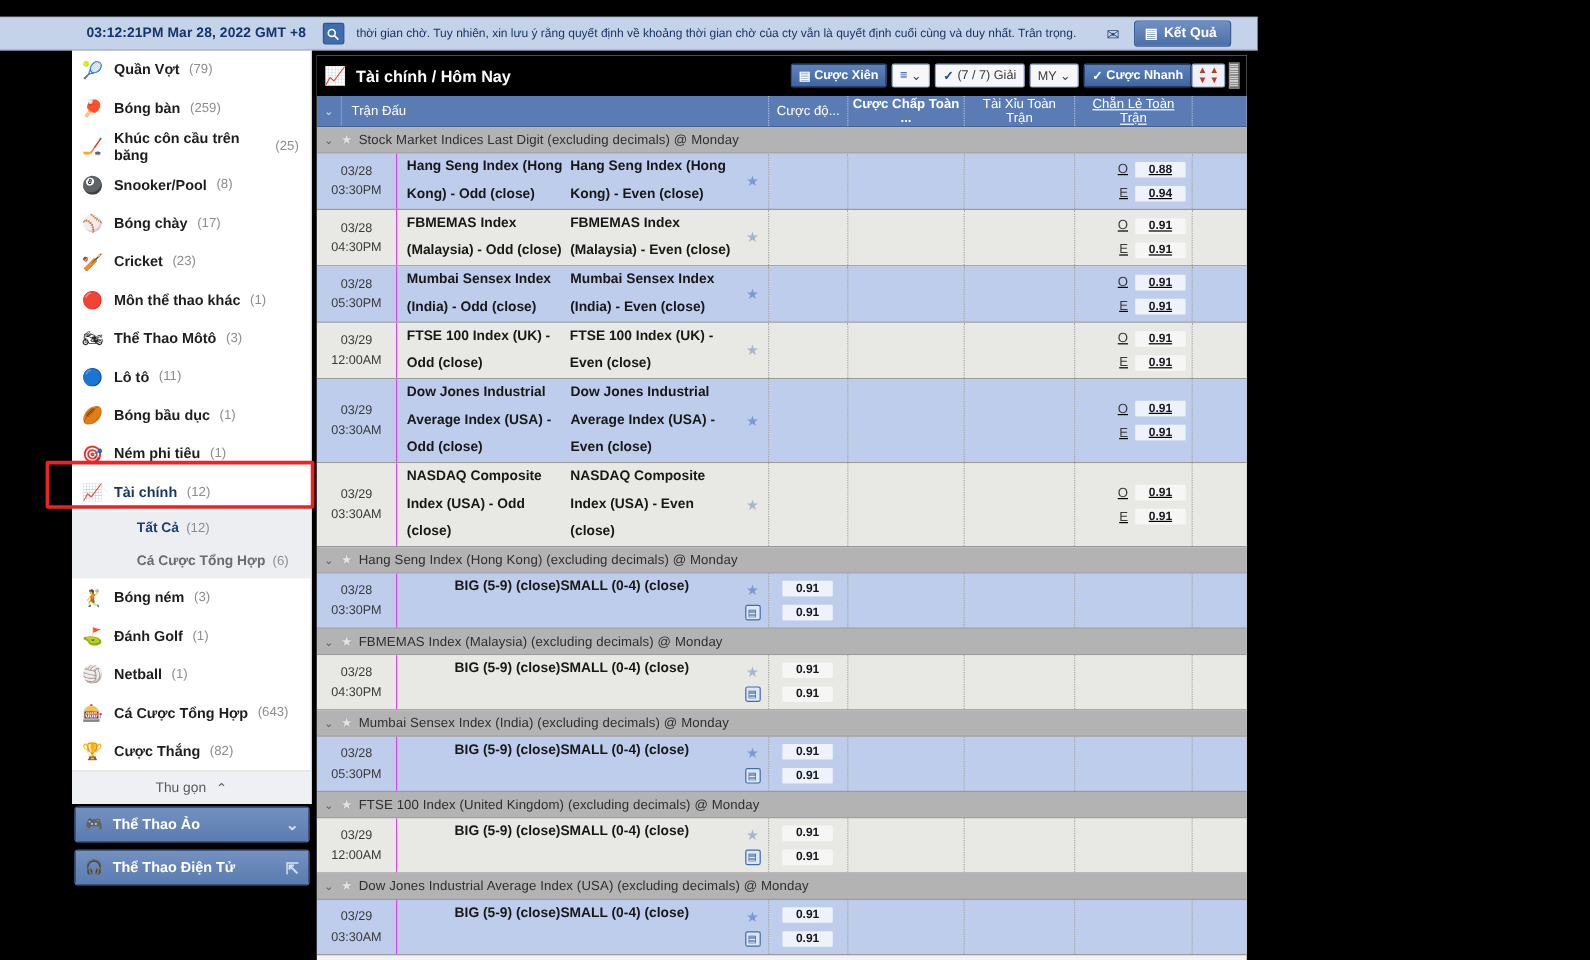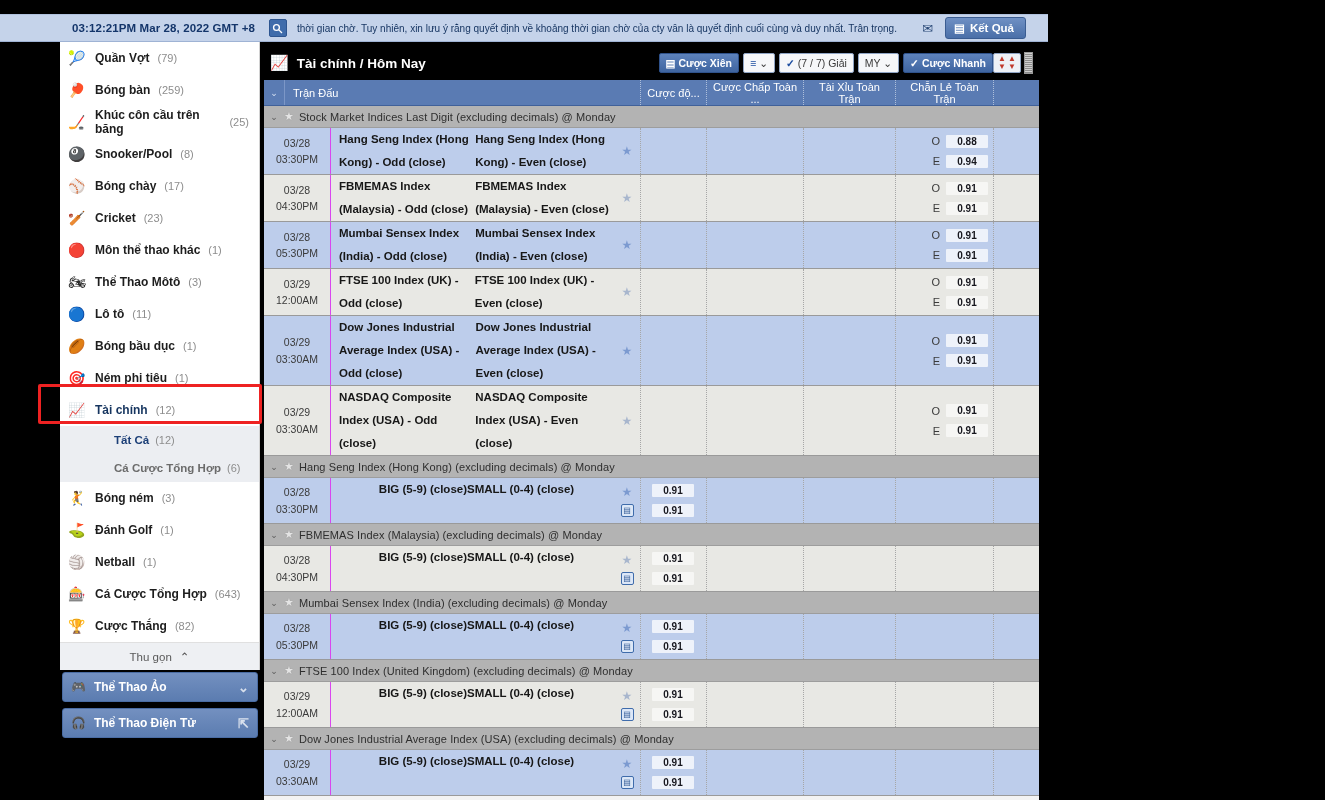--- a/index.html
+++ b/index.html
@@ -159,23 +159,23 @@
   }
   #col-head .ch-match {
     flex: 1; display: flex; align-items: center; padding-left: 8px;
     border-left: 1px solid #7c97c7;
   }
   #col-head .ch-odds {
     display: flex; align-items: center; justify-content: center;
     border-left: 1px dotted #aebfdb; text-align: center; padding: 0 3px;
   }
   .w-c1 { width: 66px; }
-  .w-c2 { width: 97px; }
+  .w-c2 { width: 97px; font-weight: bold; }
   .w-c3 { width: 92px; }
-  .w-c4 { width: 98px; }
+  .w-c4 { width: 98px; text-decoration: underline; }
   .w-c5 { width: 46px; }
 
   .grp-head {
     display: flex; align-items: center; height: 22px;
     background: #b3b3b3; color: #2e2e2e; font-size: 11px;
     border-bottom: 1px solid #9d9d9d;
   }
   .grp-head .gh-caret {
     width: 20px; text-align: center; font-size: 9px; color: #5c5c5c;
     cursor: pointer;

